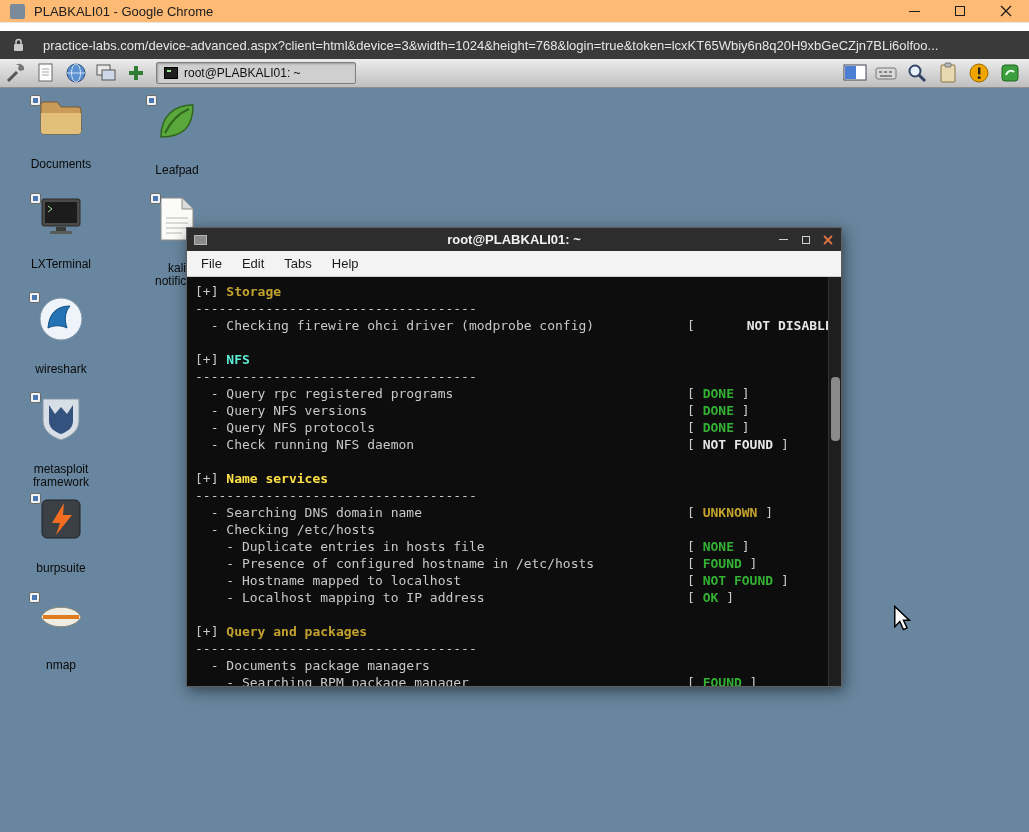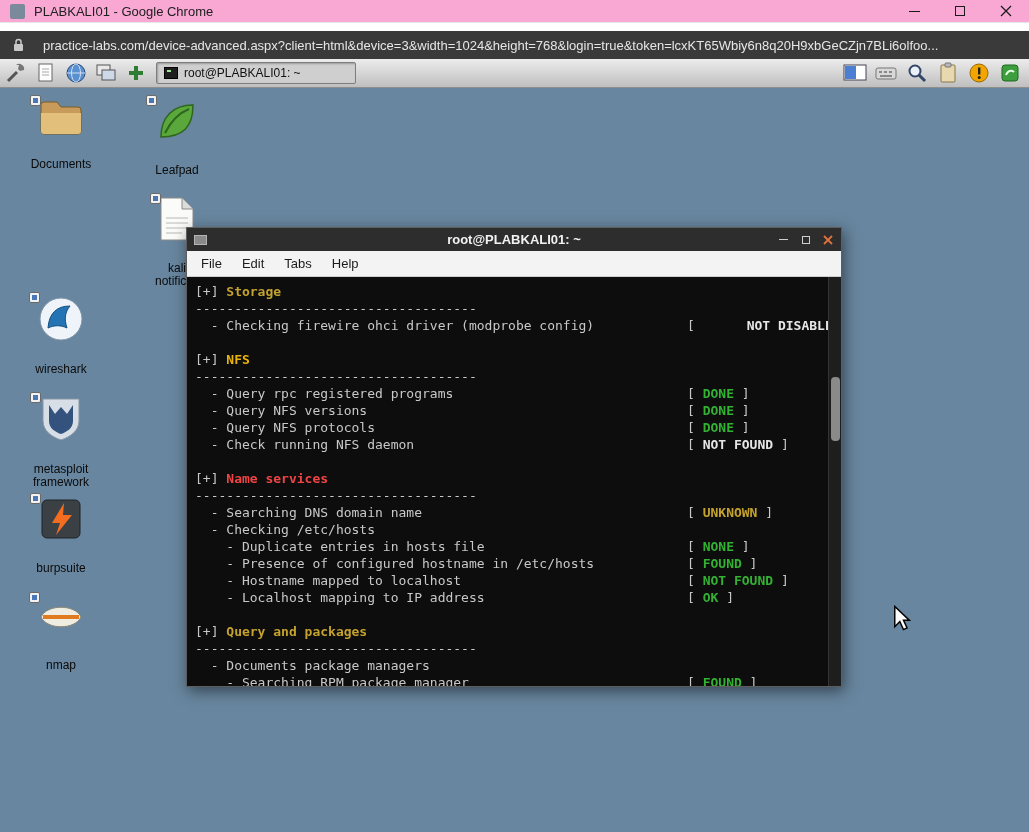--- a/index.html
+++ b/index.html
@@ -1,21 +1,21 @@
 <!DOCTYPE html>
 <html><head>
 <meta charset="utf-8">
 <style>
   * { margin:0; padding:0; box-sizing:border-box; }
   html,body { width:1029px; height:832px; overflow:hidden; }
   body { font-family:"Liberation Sans", sans-serif; background:#fff; position:relative; }
   .screen { position:absolute; inset:0; }
 
   
-  .chrome-titlebar { position:absolute; top:0; left:0; right:0; height:23px; background:#f9a8d4;
+  .chrome-titlebar { position:absolute; top:0; left:0; right:0; height:23px; background:#fdba74;
     display:flex; align-items:center; padding-left:10px; border-bottom:1px solid #e6e6e6; }
   .favicon { width:15px; height:15px; background:#7a8a9a; border-radius:2px; margin-right:9px; flex:0 0 auto; }
   .chrome-title { font-size:13px; color:#202020; }
   .win-controls { margin-left:auto; display:flex; height:100%; }
   .win-btn { width:46px; height:100%; display:flex; align-items:center; justify-content:center; cursor:default; }
   .g-min { width:11px; height:1px; background:#1a1a1a; }
   .g-max { width:10px; height:10px; border:1px solid #1a1a1a; }
 
   .chrome-urlbar { position:absolute; top:31px; left:0; right:0; height:28px; background:#3a3a3a;
     display:flex; align-items:center; padding-left:13px; gap:19px; }
@@ -206,20 +206,32 @@
     <div class="dicon" style="left:131px; top:39px">
       <div class="img"><div class="badge"></div>
         <svg width="46" height="46" viewBox="0 0 46 46">
           <path d="M7 39 C7 19 19 7 39 7 C39 29 29 39 7 39 Z" fill="#5aa83c" stroke="#2e661c" stroke-width="1.5"></path>
           <path d="M11 35 C17 23 25 15 35 11" stroke="#2e661c" stroke-width="2" fill="none"></path>
         </svg>
       </div>
       <div class="label">Leafpad</div>
     </div>
 
+    <div class="dicon" style="left:15px; top:137px">
+      <div class="img"><div class="badge"></div>
+        <svg width="46" height="42" viewBox="0 0 46 42">
+          <rect x="4" y="3" width="38" height="27" rx="2" fill="#4a4a48" stroke="#2a2a28"></rect>
+          <rect x="7" y="6" width="32" height="21" fill="#1c1c1c"></rect>
+          <path d="M10 10 l4 3 -4 3" stroke="#9adf9a" fill="none"></path>
+          <rect x="18" y="31" width="10" height="4" fill="#3c3c3a"></rect>
+          <rect x="12" y="35" width="22" height="3" rx="1" fill="#5a5a58"></rect>
+        </svg>
+      </div>
+      <div class="label">LXTerminal</div>
+    </div>
 
     <div class="dicon" style="left:131px; top:137px">
       <div class="img"><div class="badge"></div>
         <svg width="38" height="46" viewBox="0 0 38 46">
           <path d="M3 2 h21 l11 11 v31 H3 z" fill="#fbfbf9" stroke="#8a8a88"></path>
           <path d="M24 2 v11 h11" fill="#dcdcda" stroke="#8a8a88"></path>
           <g stroke="#b8b8b6">
               <line x1="8" y1="22" x2="30" y2="22"></line>
               <line x1="8" y1="27" x2="30" y2="27"></line>
               <line x1="8" y1="32" x2="30" y2="32"></line>
@@ -294,28 +306,28 @@
         <span class="t-menu">Edit</span>
         <span class="t-menu">Tabs</span>
         <span class="t-menu">Help</span>
       </div>
       <div class="t-body">
         <div class="t-lines" id="t-lines">
             <div class="tline"><span>[+] </span><span class="hdr" style="color: rgb(196, 162, 46);">Storage</span></div>
             <div class="tline">------------------------------------</div>
             <div class="tline"><span>  - Checking firewire ohci driver (modprobe config)</span><span class="status">[ <span class="sword" style="color: rgb(230, 230, 230); margin-left: 44px;">NOT DISABLED</span> ]</span></div>
             <div class="tline">&nbsp;</div>
-            <div class="tline"><span>[+] </span><span class="hdr" style="color: #eab308;">NFS</span></div>
+            <div class="tline"><span>[+] </span><span class="hdr" style="color: #5eead4;">NFS</span></div>
             <div class="tline">------------------------------------</div>
             <div class="tline"><span>  - Query rpc registered programs</span><span class="status">[ <span class="sword" style="color: rgb(51, 177, 51);">DONE</span> ]</span></div>
             <div class="tline"><span>  - Query NFS versions</span><span class="status">[ <span class="sword" style="color: rgb(51, 177, 51);">DONE</span> ]</span></div>
             <div class="tline"><span>  - Query NFS protocols</span><span class="status">[ <span class="sword" style="color: rgb(51, 177, 51);">DONE</span> ]</span></div>
             <div class="tline"><span>  - Check running NFS daemon</span><span class="status">[ <span class="sword" style="color: rgb(230, 230, 230);">NOT FOUND</span> ]</span></div>
             <div class="tline">&nbsp;</div>
-            <div class="tline"><span>[+] </span><span class="hdr" style="color: #ef4444; text-align: right;">Name services</span></div>
+            <div class="tline"><span>[+] </span><span class="hdr" style="color: #fde047; text-align: right;">Name services</span></div>
             <div class="tline">------------------------------------</div>
             <div class="tline"><span>  - Searching DNS domain name</span><span class="status">[ <span class="sword" style="color: rgb(196, 162, 46);">UNKNOWN</span> ]</span></div>
             <div class="tline"><span>  - Checking /etc/hosts</span></div>
             <div class="tline"><span>    - Duplicate entries in hosts file</span><span class="status">[ <span class="sword" style="color: rgb(51, 177, 51);">NONE</span> ]</span></div>
             <div class="tline"><span>    - Presence of configured hostname in /etc/hosts</span><span class="status">[ <span class="sword" style="color: rgb(51, 177, 51);">FOUND</span> ]</span></div>
             <div class="tline"><span>    - Hostname mapped to localhost</span><span class="status">[ <span class="sword" style="color: rgb(51, 177, 51);">NOT FOUND</span> ]</span></div>
             <div class="tline"><span>    - Localhost mapping to IP address</span><span class="status">[ <span class="sword" style="color: rgb(51, 177, 51);">OK</span> ]</span></div>
             <div class="tline">&nbsp;</div>
             <div class="tline"><span>[+] </span><span class="hdr" style="color: rgb(196, 162, 46);">Query and packages</span></div>
             <div class="tline">------------------------------------</div>

